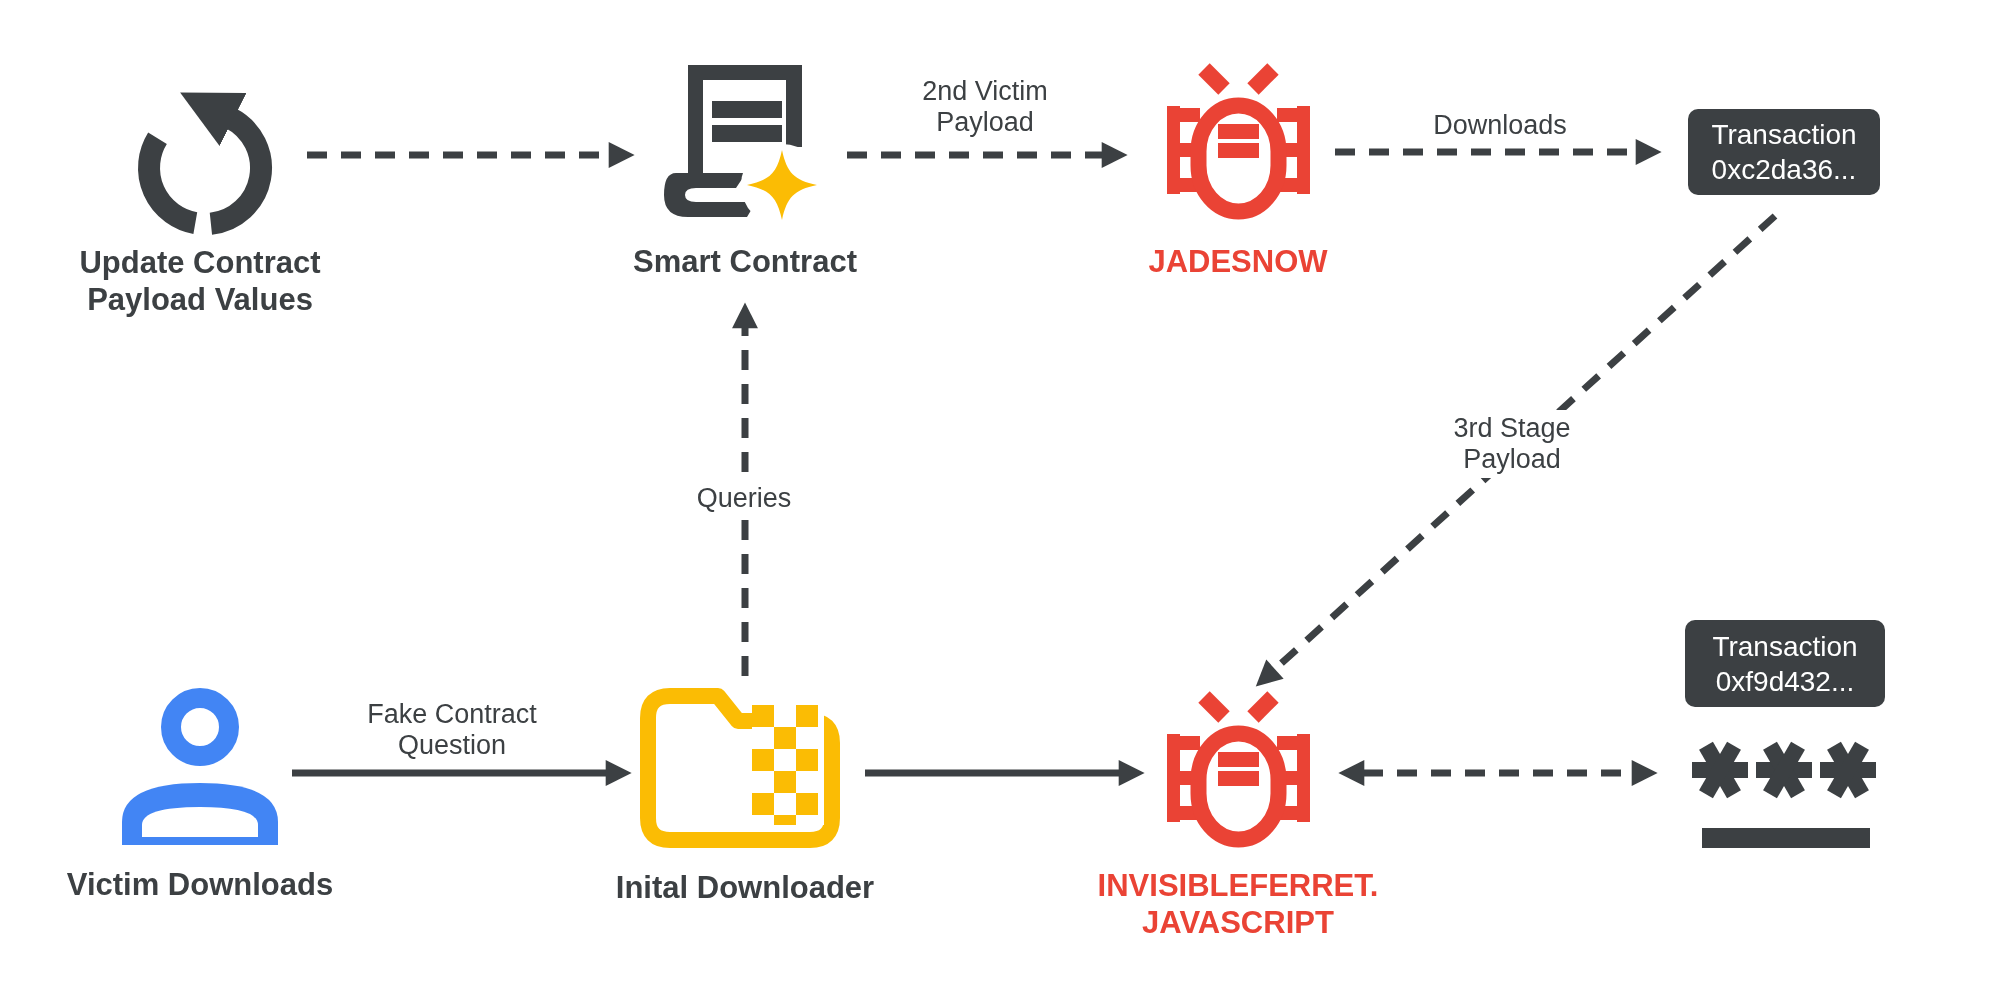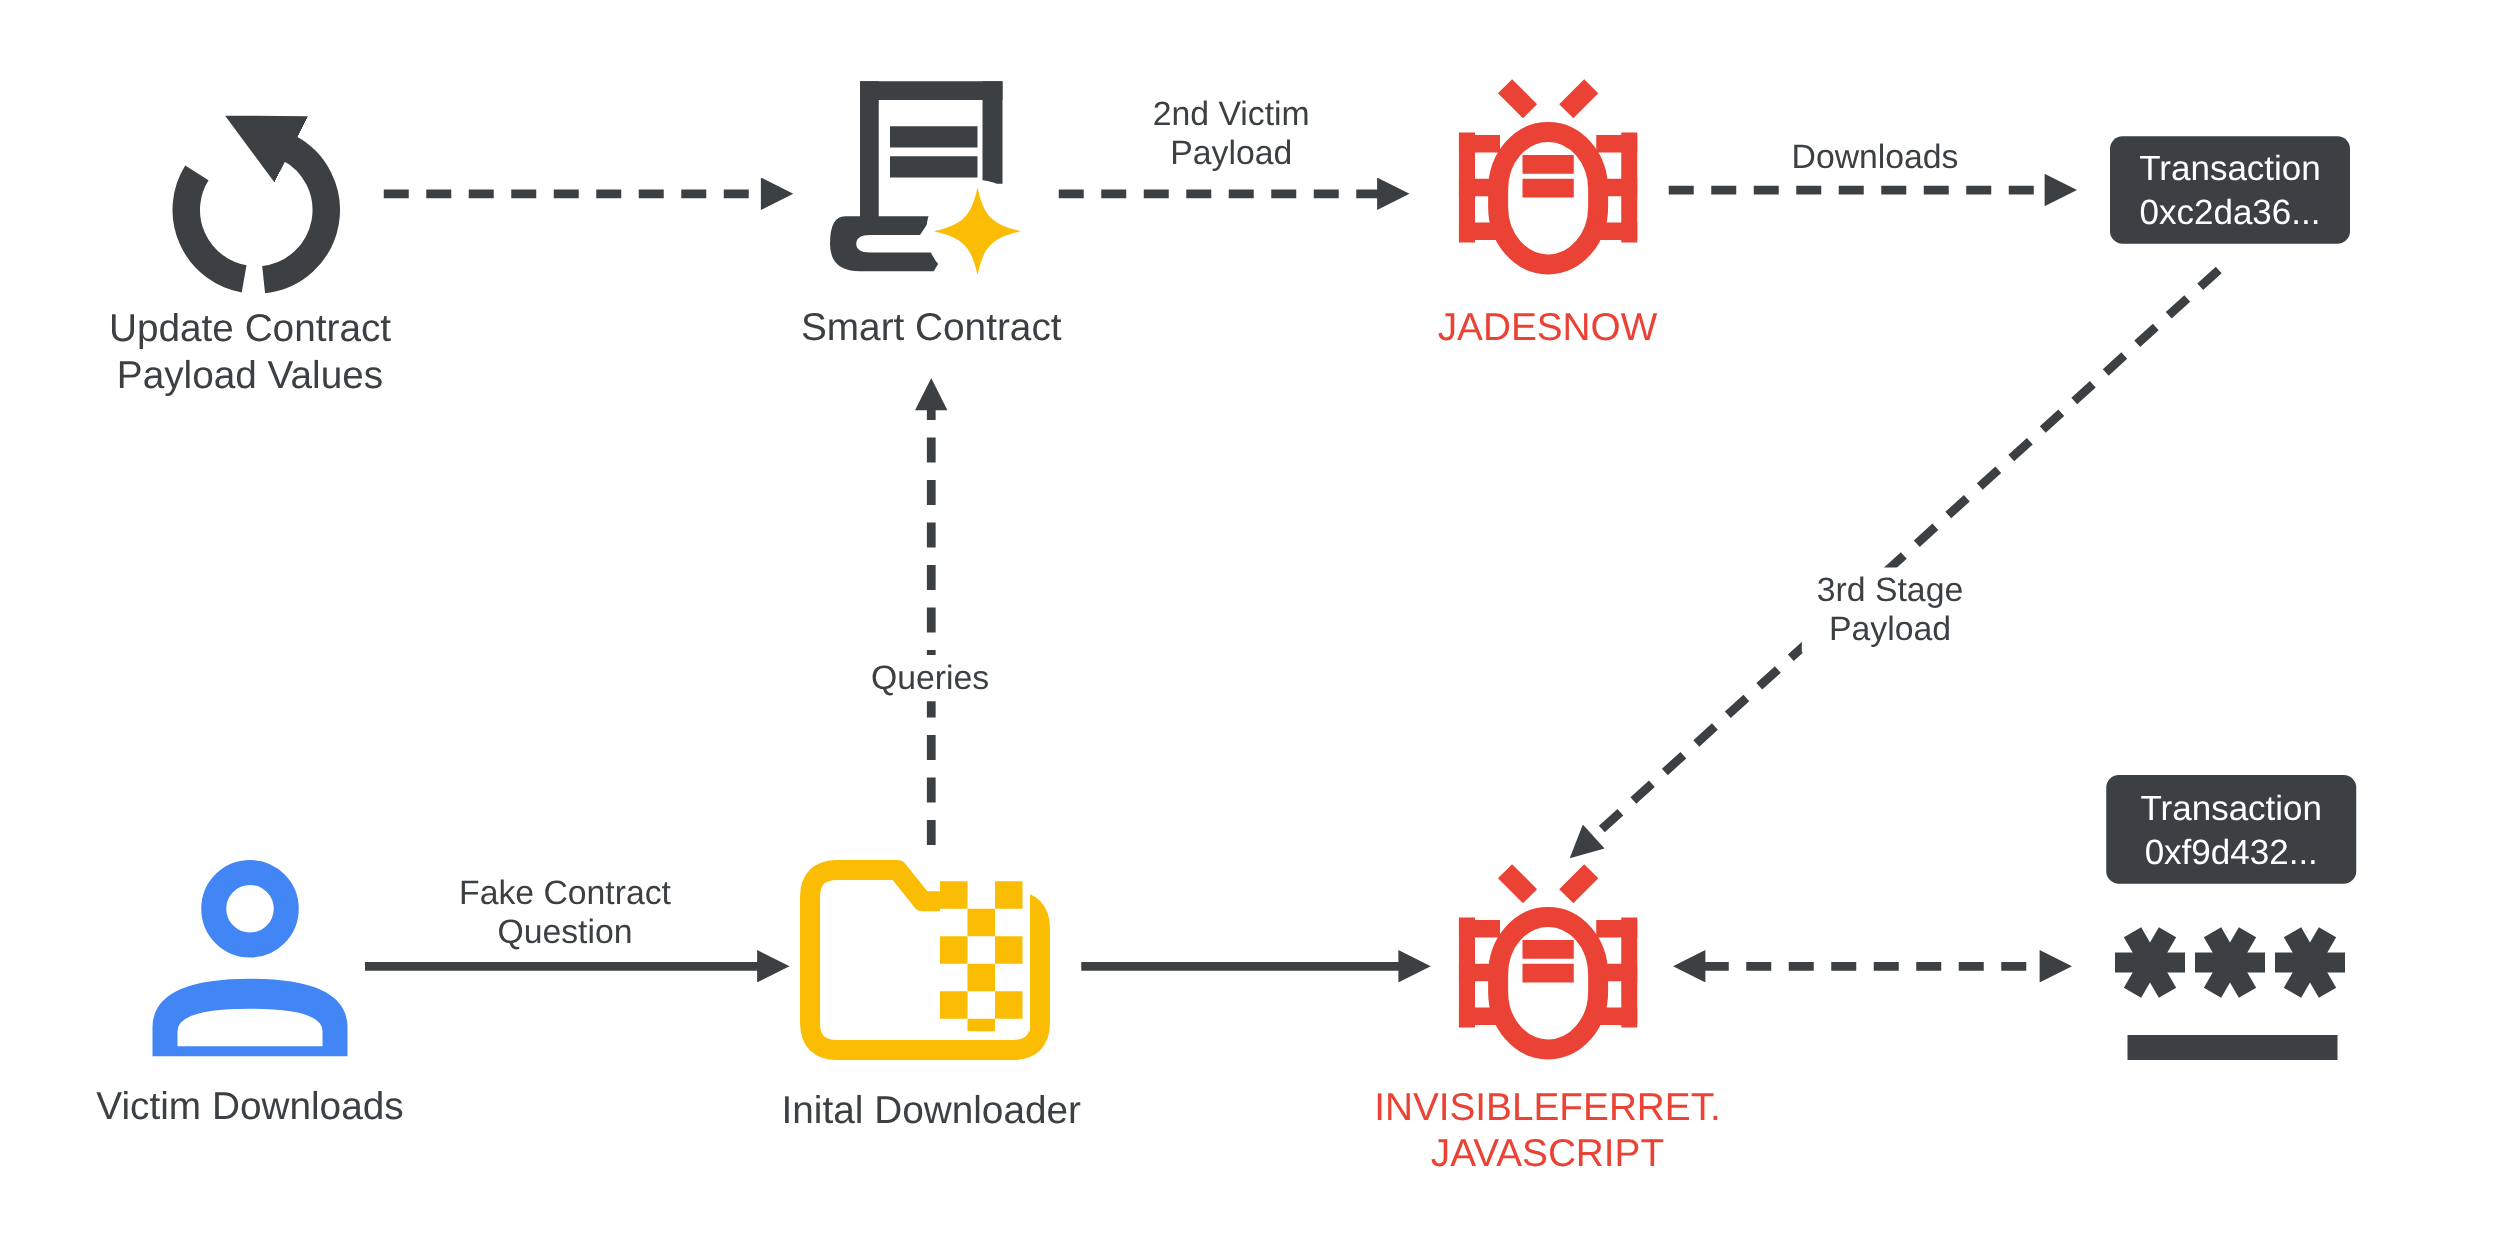--- a/index.html
+++ b/index.html
@@ -1,26 +1,26 @@
 <!DOCTYPE html>
 <html style="--dark: #3C4043; --red: #EA4335; --yellow: #FBBC04; --blue: #4285F4; --background: #FFFFFF;"><head>
 <meta charset="utf-8">
 <style>
   :root{ --dark:#3C4043; --red:#EA4335; --yellow:#FBBC04; --blue:#4285F4; --background:#FFFFFF; }
   html,body{margin:0;padding:0;background:#fff;}
   .canvas{position:relative;width:2000px;height:999px;background:var(--background);overflow:hidden;
           font-family:"Liberation Sans",sans-serif;color:var(--dark);}
   .abs{position:absolute;}
   svg.icon{position:absolute;display:block;}
-  .node-label{position:absolute;transform:translateX(-50%);font-weight:400;font-size:31px;line-height:37px;
+  .node-label{position:absolute;transform:translateX(-50%);font-weight:700;font-size:31px;line-height:37px;
               text-align:center;white-space:pre-line;color:var(--dark);}
   .node-label.red{color:var(--red);}
   .edge-label{position:absolute;transform:translateX(-50%);font-weight:400;font-size:27px;line-height:31px;
               text-align:center;white-space:pre-line;color:var(--dark);}
-  .edge-label.on-line{background:var(--background);padding:3px 12px;margin-top:44px;}
+  .edge-label.on-line{background:var(--background);padding:3px 12px;}
   .txbox{position:absolute;background:var(--dark);border-radius:10px;color:#fff;display:flex;
          flex-direction:column;align-items:center;justify-content:center;font-size:28px;line-height:35px;
          text-align:left;}
   .f-dark{fill:var(--dark);} .f-red{fill:var(--red);} .f-yellow{fill:var(--yellow);}
   .f-blue{fill:var(--blue);} .f-white{fill:#fff;}
   .s-dark{stroke:var(--dark);} .s-red{stroke:var(--red);} .s-yellow{stroke:var(--yellow);} .s-blue{stroke:var(--blue);}
   .nofill{fill:none;}
 </style>
 </head>
 <body>

